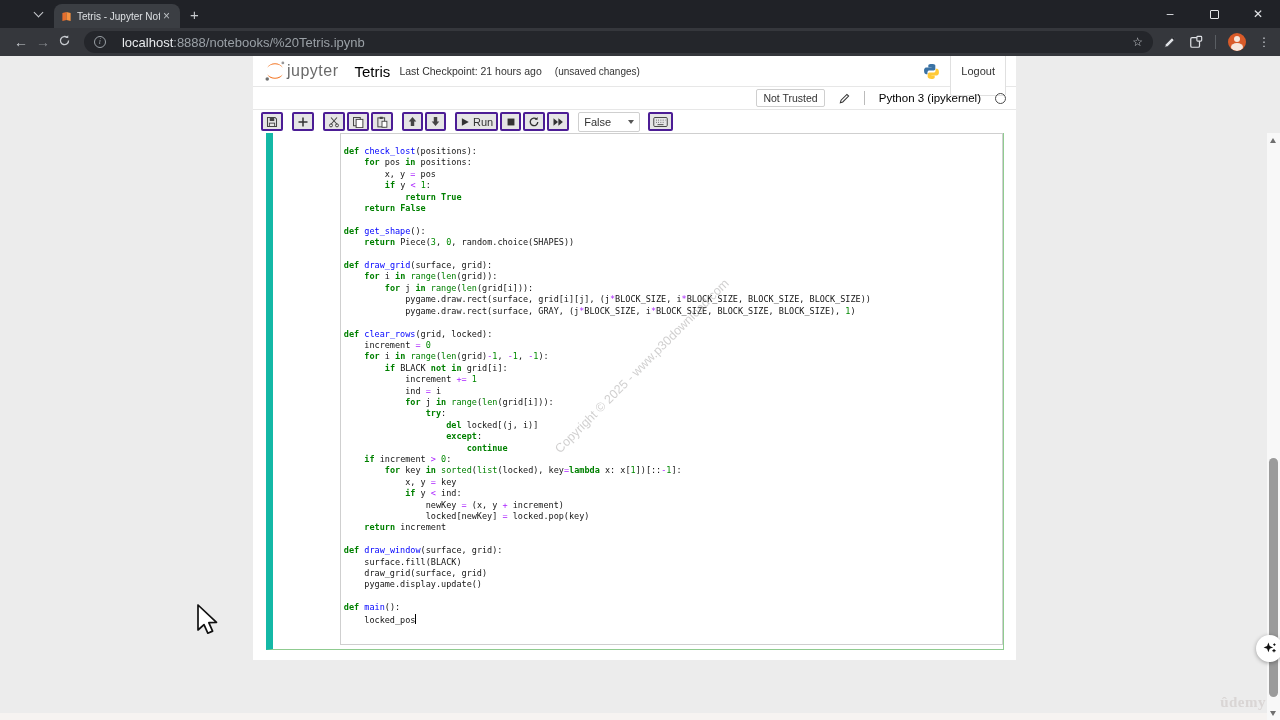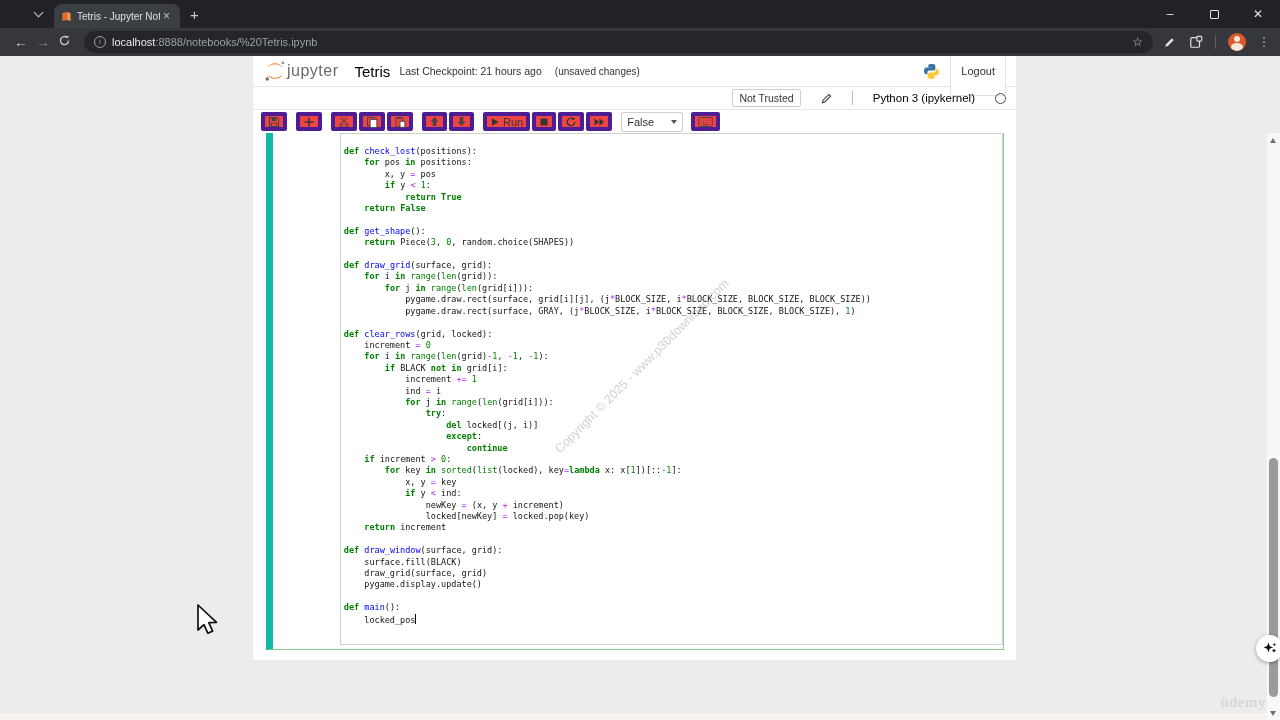--- a/index.html
+++ b/index.html
@@ -22,21 +22,21 @@
   .winbtn { width:44px; height:28px; display:flex; align-items:center; justify-content:center; color:#e4e6e9; font-size:12px; }
   .restore-glyph { width:9px; height:9px; border:1.2px solid #e4e6e9; border-radius:1px; position:relative; }
 
   .urlbar { position:relative; height:28px; background:#35373c; display:flex; align-items:center; padding:0 10px; }
   .navbtn { color:#c8cbd0; font-size:14px; width:22px; text-align:center; }
   .navbtn.fwd { color:#84878c; }
   .omnibox { margin-left:8px; width:1070px; height:22px; border-radius:11px; background:#24262b;
     display:flex; align-items:center; padding:0 10px; }
   .info-icon { width:12px; height:12px; border:1.2px solid #9aa0a6; border-radius:50%; color:#9aa0a6;
     font-size:8px; line-height:10px; text-align:center; font-style:italic; font-family:"Liberation Serif",serif; }
-  .url { margin-left:6px; font-size:11px; color:#9aa0a6; white-space:nowrap; }
+  .url { margin-left:16px; font-size:13px; color:#9aa0a6; white-space:nowrap; }
   .url b { color:#e8eaed; font-weight:normal; }
   .omni-star { margin-left:auto; color:#c8cbd0; font-size:12px; }
   .chrome-actions { display:flex; align-items:center; margin-left:10px; gap:12px; }
   .vsep { width:1px; height:14px; background:#5a5e63; }
   .avatar { width:18px; height:18px; border-radius:50%; background:#d95b29; position:relative; overflow:hidden; }
   .avatar::before { content:''; position:absolute; left:6px; top:3px; width:6px; height:6px; border-radius:50%; background:#f6e7dc; }
   .avatar::after { content:''; position:absolute; left:3px; top:10px; width:12px; height:8px; border-radius:50%; background:#f6e7dc; }
   .dots { color:#c8cbd0; font-size:12px; letter-spacing:0; }
 
   
@@ -50,28 +50,28 @@
   .jp-logo-text { font-size:16px; color:#6a6a6a; letter-spacing:0.5px; }
   .nb-title { margin-left:16px; font-size:15px; color:#000; }
   .nb-checkpoint { margin-left:9px; font-size:10.5px; color:#333; }
   .nb-unsaved { margin-left:13px; font-size:10px; color:#333; }
   .nb-header-right { margin-left:auto; display:flex; align-items:center; gap:10px; }
   .logout-btn { font-size:11px; color:#333; background:#fff; border:1px solid #e0e0e0; border-radius:2px; padding:18px 10px; }
 
   .nb-menubar { height:24px; border-top:1px solid #e7e7e7; border-bottom:1px solid #e7e7e7;
     display:flex; align-items:center; padding:0 6px; }
   .menu-item { font-size:11px; color:#1a1a1a; padding:3px 9px; }
-  .menubar-right { margin-left:auto; display:flex; align-items:center; gap:20px; padding-right:4px; }
+  .menubar-right { margin-left:auto; display:flex; align-items:center; gap:14px; padding-right:4px; }
   .not-trusted { font-size:10.5px; color:#333; border:1px solid #cfcfcf; border-radius:2px; padding:2px 6px; }
   .kernel-sep { width:1px; height:14px; background:#bbb; }
   .kernel-name { font-size:11.5px; color:#000; }
   .kernel-ind { width:11px; height:11px; border:1.6px solid #4a4a4a; border-radius:50%; }
 
   .nb-toolbar { height:23px; display:flex; align-items:center; padding:0 8px; }
-  .tbtn { height:19px; min-width:21px; background:#ef4444; border:4px solid #4c1d95; border-radius:2px;
+  .tbtn { height:19px; min-width:21px; background:#e5e5e5; border:2px solid #4c1d95; border-radius:2px;
     display:flex; align-items:center; justify-content:center; margin-right:2px; padding:0 3px; }
   .tgroup { display:flex; margin-right:7px; }
   .run-label { font-size:11px; color:#333; margin-left:3px; }
   .cell-type-select { height:20px; width:62px; border:1px solid #cfcfcf; border-radius:2px; background:#fff;
     font-size:11px; color:#333; display:flex; align-items:center; padding:0 5px; margin-right:8px; }
   .sel-caret { margin-left:auto; width:0; height:0; border-left:3.5px solid transparent; border-right:3.5px solid transparent; border-top:4px solid #555; }
 
   
   .nb-cells { position:relative; }
   .cell { margin-left:13px; width:738px; height:517px; background:#fff;

